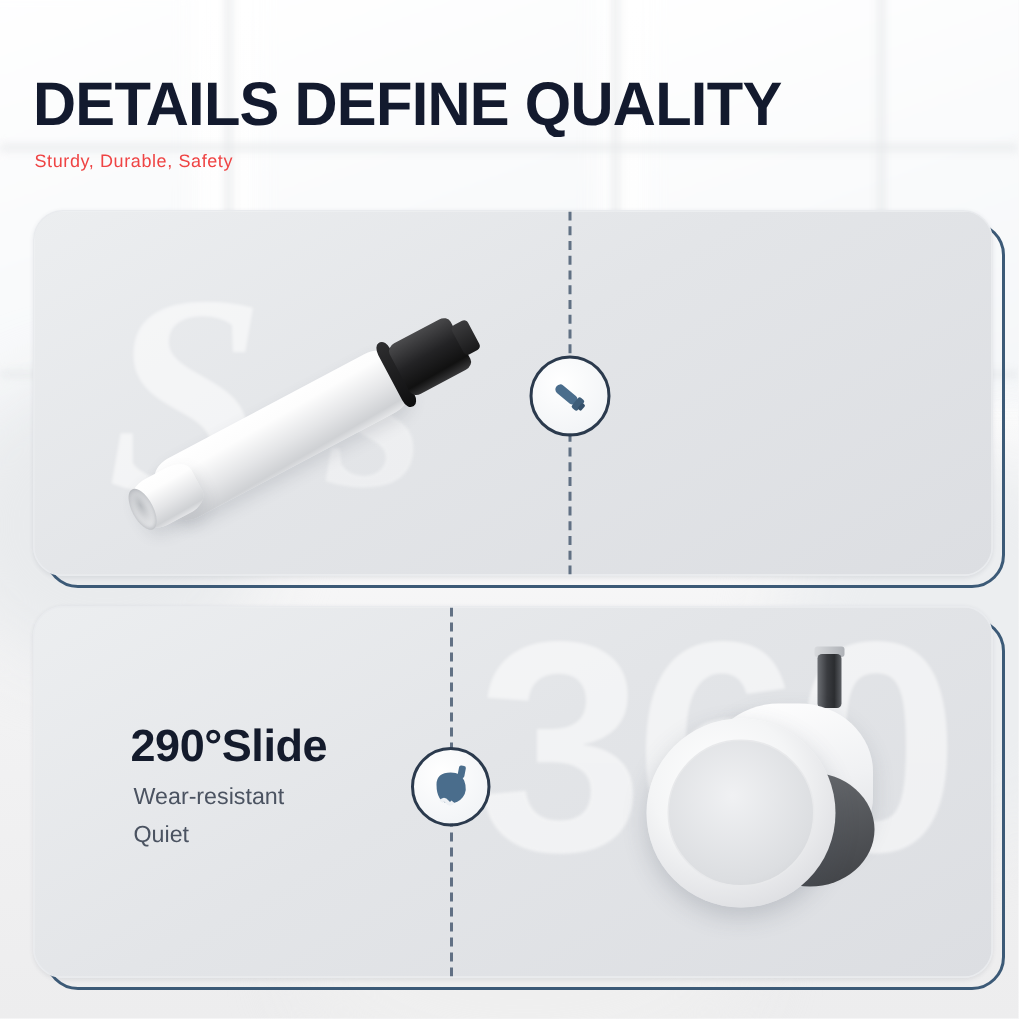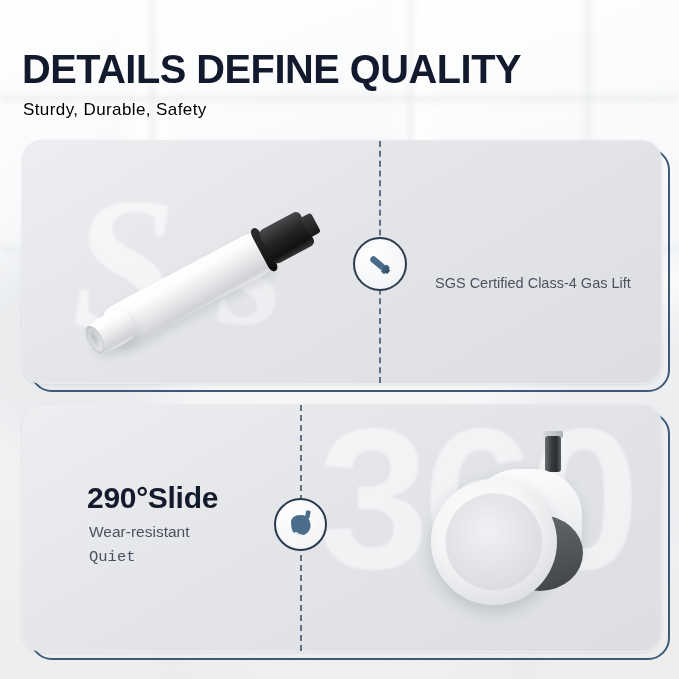--- a/index.html
+++ b/index.html
@@ -32,21 +32,21 @@
 
   
   #header { position:absolute; left:0; top:16px; width:100%; z-index:3; }
   #title {
     font-size:41px; font-weight:bold; letter-spacing:-.5px;
     color:#131a2e; margin:30px 0 0 22px;
     transform:scaleX(.97); transform-origin:left center;
     white-space:nowrap;
   }
   #subtitle {
-    font-size:17px; color:#000000; margin:7px 0 0 23px;
+    font-size:12px; color:#ef4444; margin:7px 0 0 23px;
     letter-spacing:.4px; white-space:nowrap;
   }
 
   
   .panel-wrap { position:absolute; z-index:2; }
   .accent-frame {
     position:absolute; left:8px; top:8px; right:0; bottom:0;
     border:2.5px solid #3c5a77; border-radius:22px;
   }
   .panel {
@@ -179,33 +179,32 @@
     <div class="icon-circle" style="left:330px; top:96px; width:54px; height:54px;">
       <svg width="40" height="40" viewBox="0 0 40 40">
         <g transform="rotate(40 20 20)">
           <rect x="9" y="17.5" width="17" height="6.5" rx="3" fill="#4a6d8c"></rect>
           <rect x="25" y="16.2" width="5" height="9" rx="1.6" fill="#3e5d79"></rect>
           <rect x="29" y="18.2" width="3" height="5" rx="1" fill="#35506a"></rect>
         </g>
       </svg>
     </div>
 
-    <div class="txt-sub" style="left:76px; top:134px; font-size:14.5px; margin-left:336px;">SGS Certified Class-4 Gas Lift</div>
   </div>
 </div>
 
 <div class="panel-wrap" style="left:22px; top:404px; width:648px; height:256px;">
   <div class="accent-frame"></div>
   <div class="panel">
 
     <div class="wm" style="left:295px; top:-6px; font-size:200px; letter-spacing:-6px; font-family:'Liberation Sans',sans-serif;">360</div>
 
     <div class="txt-h" style="left:64px; top:76px; font-size:30px;">290°Slide</div>
     <div class="txt-sub" style="left:66px; top:118px; font-size:15.5px;">Wear-resistant</div>
-    <div class="txt-sub" style="left:66px; top:143px; font-size:15.5px;font-family:Liberation Mono, monospace;">Quiet</div>
+    <div class="txt-sub" style="left:66px; top:143px; font-size:15.5px;">Quiet</div>
 
     <div class="divider" style="left:277px;"></div>
 
     <div class="icon-circle" style="left:251px; top:93px; width:53px; height:53px;">
       <svg width="40" height="40" viewBox="0 0 40 40">
         <path d="M10 18 q0-8 9.5-8 q7 0 9 5.5 q2.5 6.5 -1 11 q-3.5 4.5 -9.5 4 q-4 -0.4 -6 -3.5 q-2 -3.2 -2 -9 z" fill="#4a6d8c"></path>
         <rect x="24.5" y="5.5" width="4.6" height="8" rx="1.4" fill="#4a6d8c" transform="rotate(11 26.8 9.5)"></rect>
         <path d="M13 29.5 q2 -2.6 4 0 q2 2.6 4 0" fill="none" stroke="#eef1f4" stroke-width="2.6"></path>
       </svg>
     </div>

